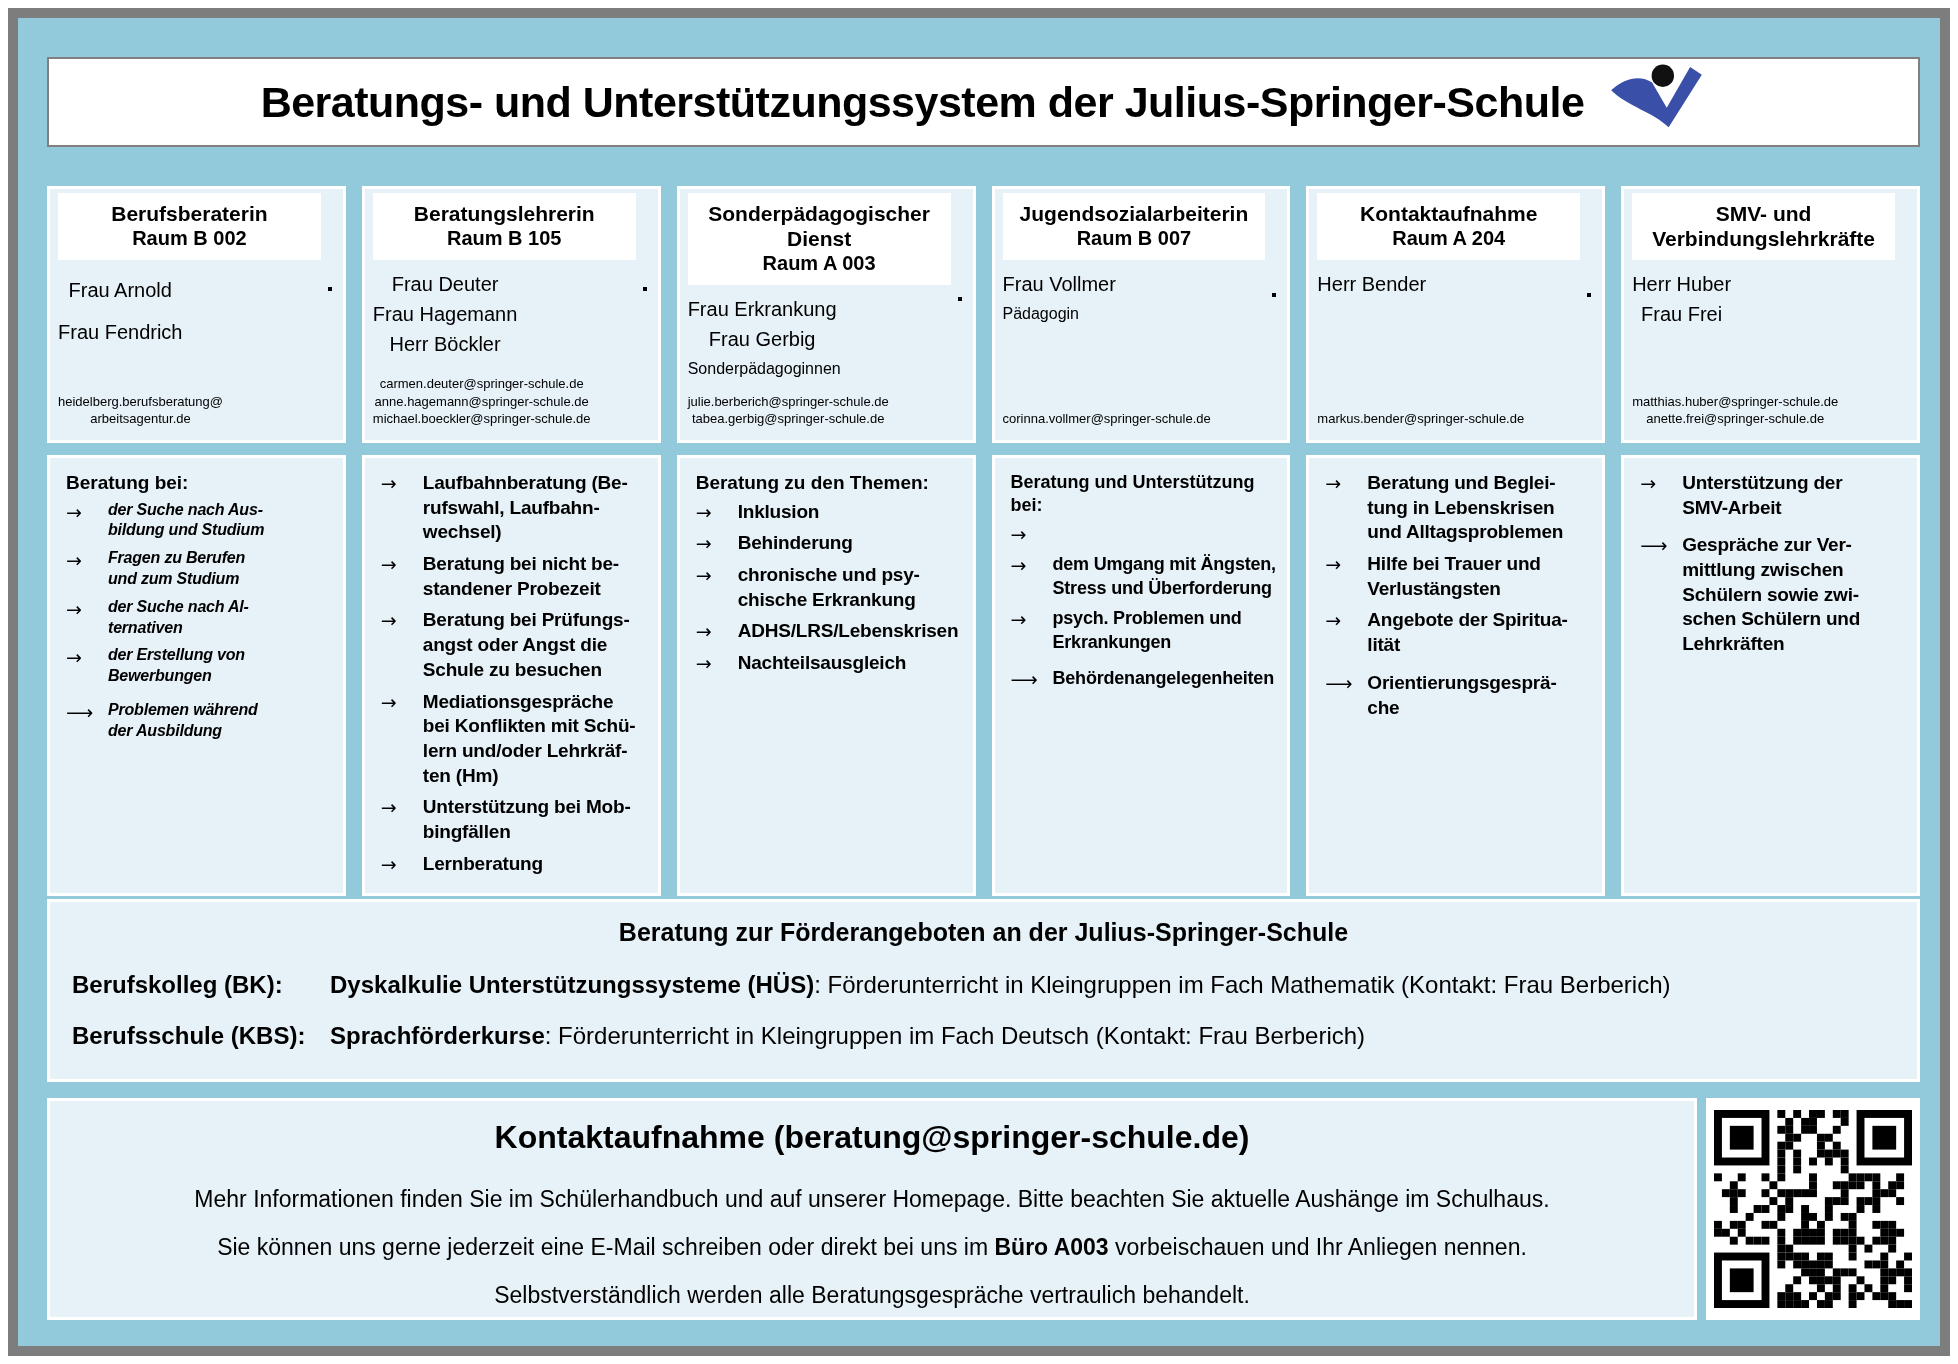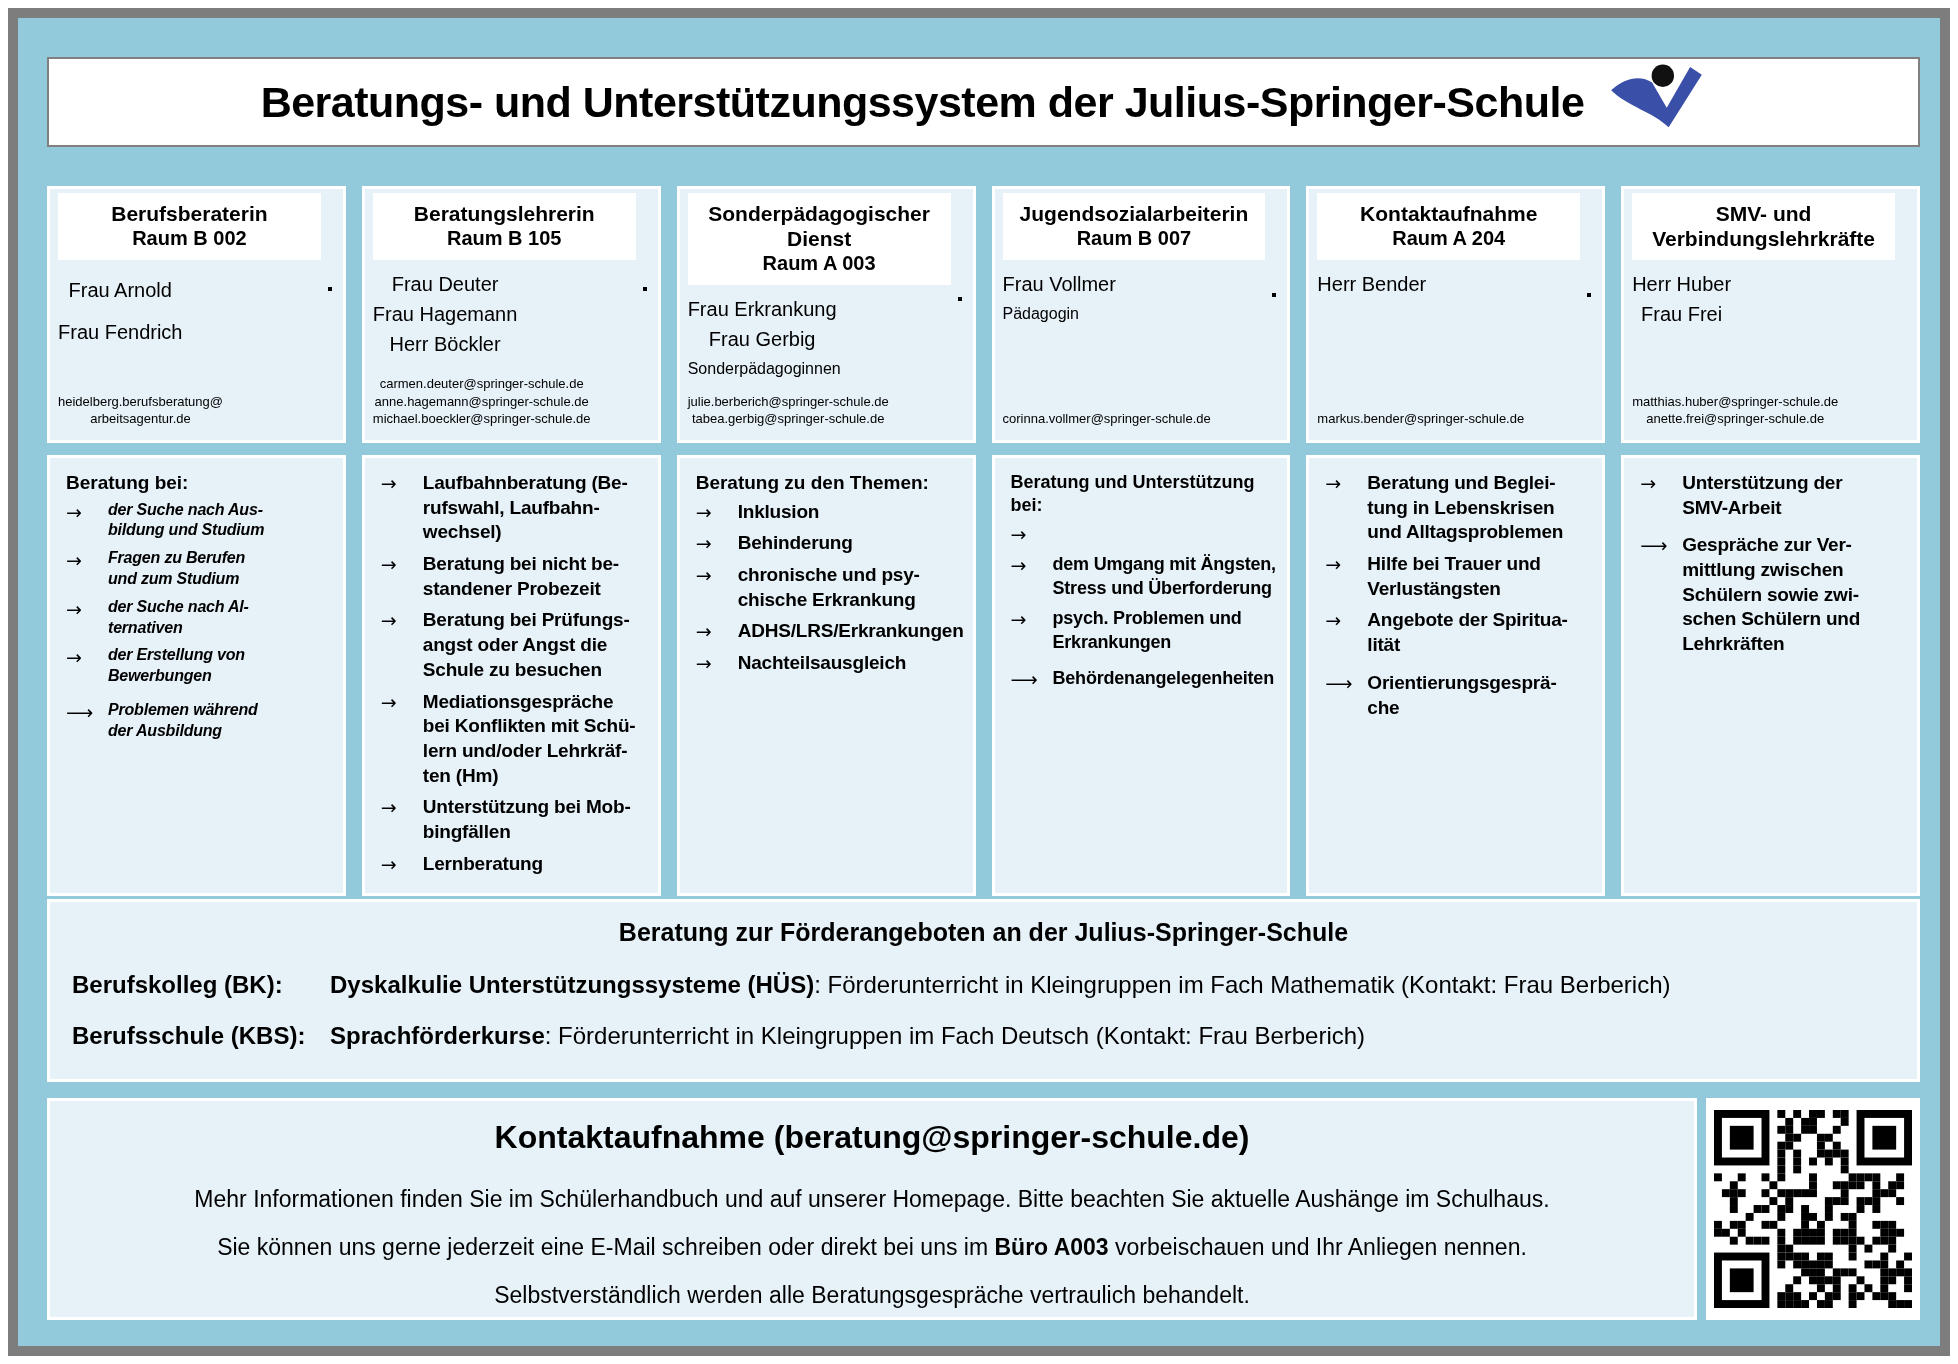--- a/index.html
+++ b/index.html
@@ -234,21 +234,21 @@
           <span class="arrow">→</span>
           <span class="txt">Behinderung</span>
         </div>
       <div class="item">
           <span class="arrow">→</span>
           <span class="txt">chronische und psy-
 chische Erkrankung</span>
         </div>
       <div class="item">
           <span class="arrow">→</span>
-          <span class="txt">ADHS/LRS/Erkrankungen</span>
+          <span class="txt">ADHS/LRS/Lebenskrisen</span>
         </div>
       <div class="item">
           <span class="arrow">→</span>
           <span class="txt">Nachteilsausgleich</span>
         </div>
     </div>
 
     <div class="listbox c3l">
       <div class="list-head">Beratung und Unterstützung
 bei:</div>

